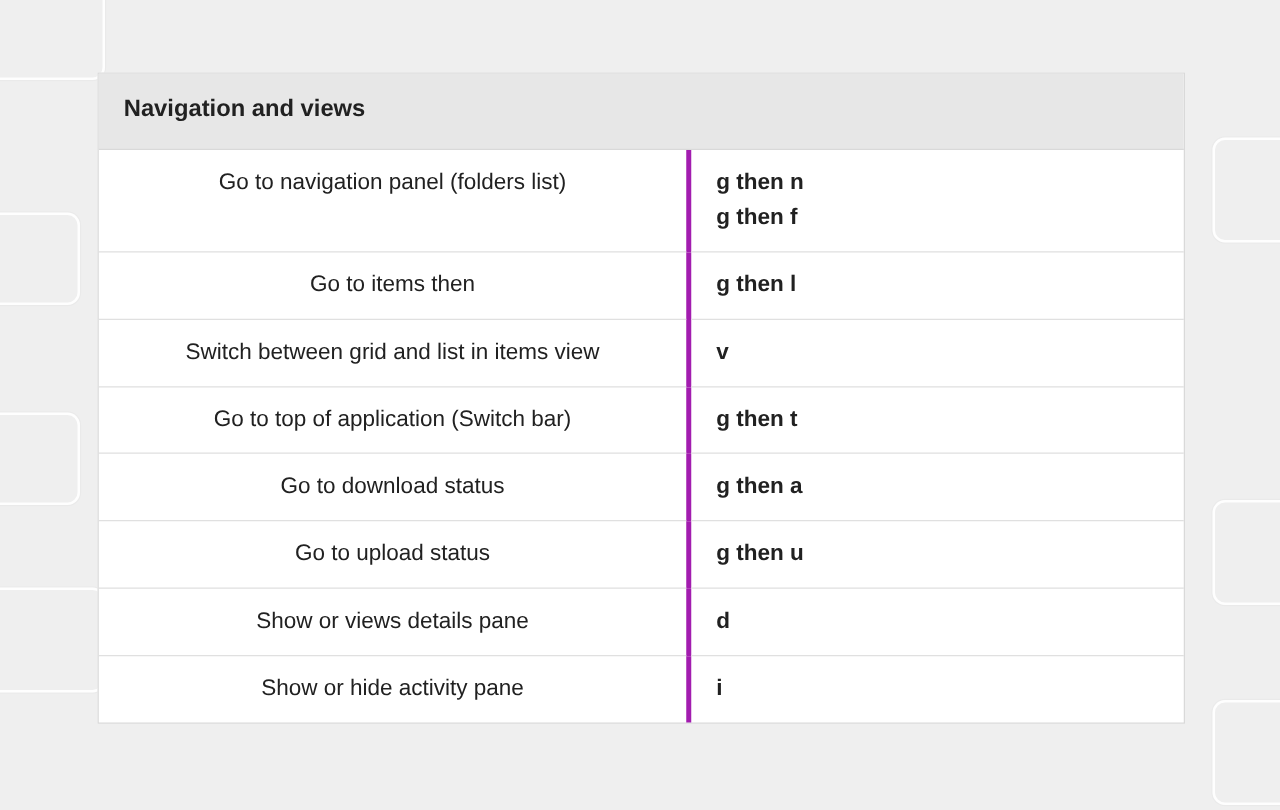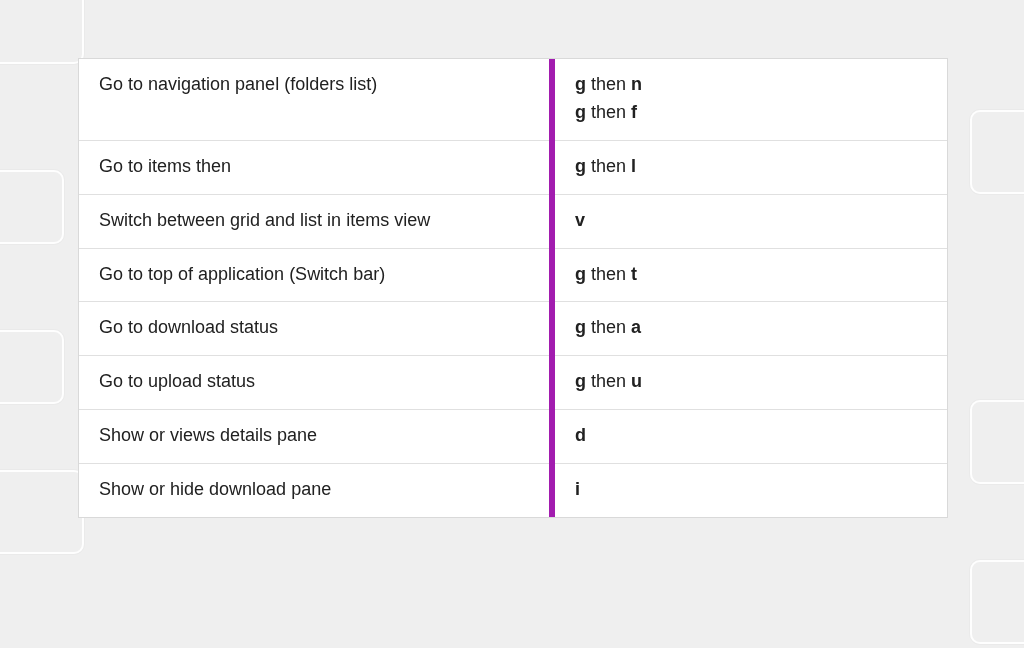--- a/index.html
+++ b/index.html
@@ -46,41 +46,43 @@
     padding: 12px 20px 13px 20px;
     font-size: 18px;
     line-height: 1.55;
     vertical-align: top;
   }
   tr:last-child td {
     border-bottom: none;
   }
   td.col-left {
     width: 430px;
-    border-right: 6px solid #a21caf;
+    border-right: 4px solid #a21caf;
+    text-align: center;
   }
   td.col-right {
     width: auto;
   }
   .kbd-line { display: block; }
   .k { font-weight: 700; }
-  .sep { font-weight: 400; text-align: right; }
+  .sep { font-weight: 700; text-align: right; }
 </style>
 </head>
 <body>
 
 <div class="bg-key" style="left:-40px; top:-30px; width:120px; height:90px;"></div>
 <div class="bg-key" style="left:-10px; top:170px; width:70px; height:70px;"></div>
 <div class="bg-key" style="left:-10px; top:330px; width:70px; height:70px;"></div>
 <div class="bg-key" style="left:-50px; top:470px; width:130px; height:80px;"></div>
 <div class="bg-key" style="left:970px; top:110px; width:90px; height:80px;"></div>
 <div class="bg-key" style="left:970px; top:400px; width:90px; height:80px;"></div>
 <div class="bg-key" style="left:970px; top:560px; width:90px; height:80px;"></div>
 
 <div class="table-wrap">
+  <div class="section-header">Navigation and views</div>
   <table>
     <tbody id="rows-body">
         <tr>
           <td class="col-left">Go to navigation panel (folders list)</td>
           <td class="col-right">
             <span class="kbd-line"><span class="k">g</span><span class="sep"> then </span><span class="k">n</span></span>
             <span class="kbd-line"><span class="k">g</span><span class="sep"> then </span><span class="k">f</span></span>
           </td>
         </tr>
         <tr>
@@ -113,20 +115,20 @@
             <span class="kbd-line"><span class="k">g</span><span class="sep"> then </span><span class="k">u</span></span>
           </td>
         </tr>
         <tr>
           <td class="col-left">Show or views details pane</td>
           <td class="col-right">
             <span class="kbd-line"><span class="k">d</span></span>
           </td>
         </tr>
         <tr>
-          <td class="col-left">Show or hide download pane</td>
+          <td class="col-left">Show or hide activity pane</td>
           <td class="col-right">
             <span class="kbd-line"><span class="k">i</span></span>
           </td>
         </tr>
       </tbody>
   </table>
 </div>
 
 </body></html>

